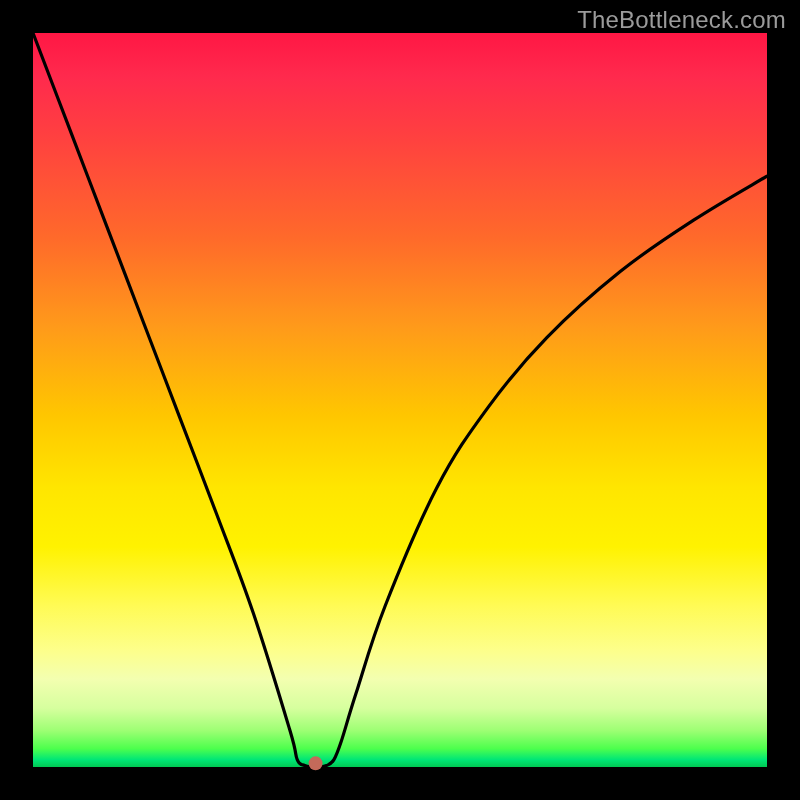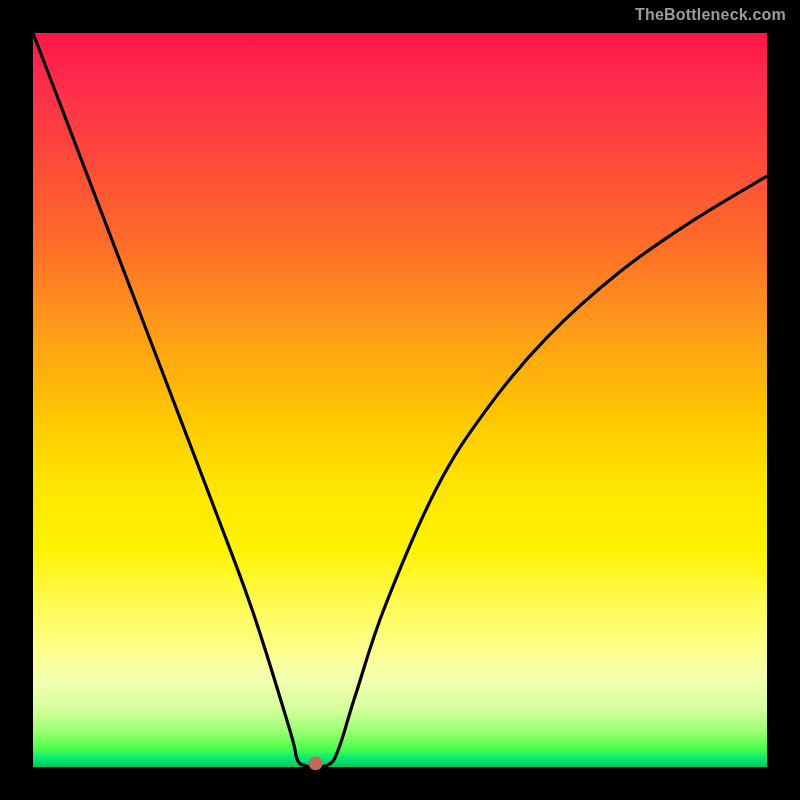--- a/index.html
+++ b/index.html
@@ -50,22 +50,22 @@
     top: 0;
     width: 734px;
     height: 734px;
     overflow: visible;
   }
   .watermark {
     position: absolute;
     top: 6px;
     right: 14px;
     color: #9b9b9b;
-    font-size: 16px;
-    font-weight: 700;
+    font-size: 24px;
+    font-weight: 400;
     letter-spacing: 0.2px;
     user-select: none;
   }
 </style>
 </head>
 <body>
 
 <div class="frame">
 
   <div class="plot-area">

